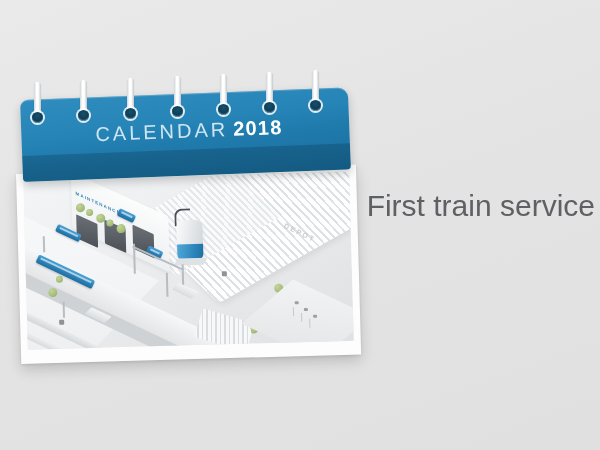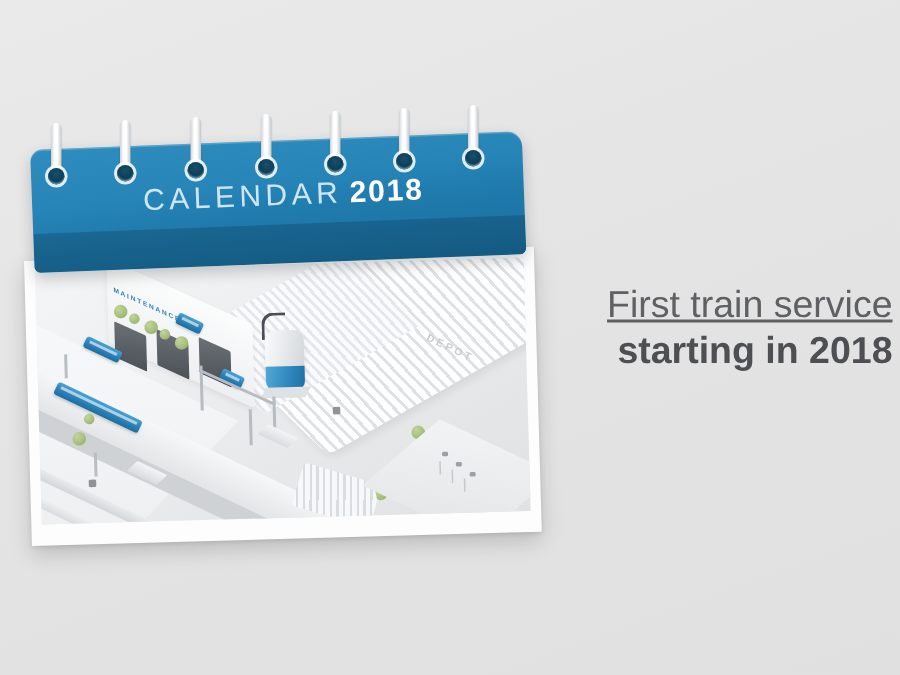--- a/index.html
+++ b/index.html
@@ -352,25 +352,24 @@
     position: absolute;
     left: 363px;
     top: 189px;
     width: 232px;
     text-align: right;
     line-height: 1.14;
     color: #5b5b5f;
   }
   .caption .l1 {
     display: block;
-    font-size: 25px;
+    font-size: 30px;
     font-weight: 400;
     color: #5f6063;
     white-space: nowrap;
-    text-decoration: underline;
   }
   .caption .l2 {
     display: block;
     font-size: 25px;
     font-weight: 700;
     color: #4e4f53;
     white-space: nowrap;
     margin-top: 2px;
   }
 </style>
@@ -482,16 +481,15 @@
           <div class="car" style="left:277px; top:135px;"></div>
           <div class="car" style="left:286px; top:142px;"></div>
 
         </div>
       </div>
     </div>
   </div>
 
   <div class="caption">
     <span class="l1">First train service</span>
-    <span class="l2">starting in 2018</span>
   </div>
 
 </div>
 
 </body></html>

